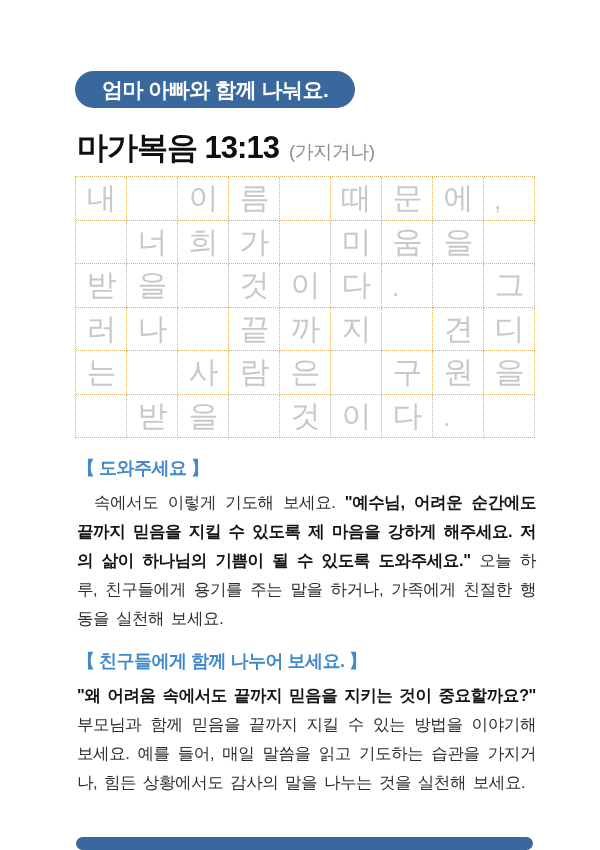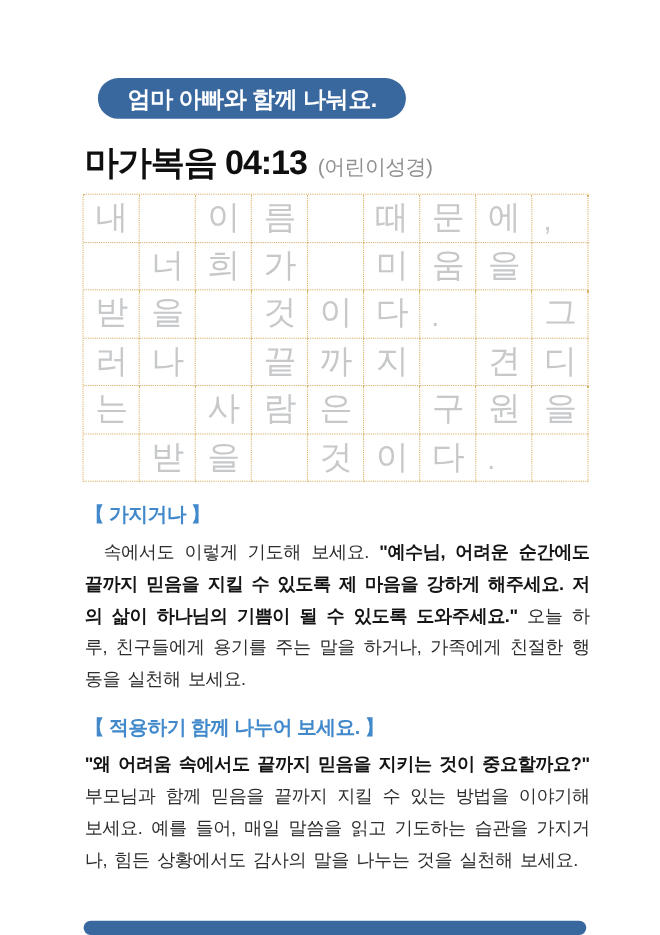--- a/index.html
+++ b/index.html
@@ -18,21 +18,21 @@
   .page{position:absolute;inset:0;}
 
   .top-header{
     position:absolute;top:26px;left:78px;
     font-size:13px;font-weight:700;color:#3a3a3a;letter-spacing:-0.3px;
   }
   .top-header .pg-num{margin-right:7px;}
   .top-header .hdr-sub{font-weight:600;}
 
   .badge{
-    position:absolute;top:71px;left:89px;height:37px;
+    position:absolute;top:71px;left:75px;height:37px;
     background:var(--badge-blue);border-radius:19px;
     display:inline-flex;align-items:center;padding:0 27px;
     color:#ffffff;font-size:21px;font-weight:800;letter-spacing:-0.5px;
     box-sizing:border-box;
   }
 
   .verse-title{
     position:absolute;top:127px;left:77px;white-space:nowrap;
   }
   .verse-ref{
@@ -88,21 +88,21 @@
 <body>
 
 <div class="page">
 
 
   <div class="badge">
     <span>엄마 아빠와 함께 나눠요.</span>
   </div>
 
   <div class="verse-title">
-    <span class="verse-ref">마가복음 04:13</span><span class="verse-bible">(어린이성경)</span>
+    <span class="verse-ref">마가복음 13:13</span><span class="verse-bible">(가지거나)</span>
   </div>
 
   <div class="trace-grid">
       <div class="trace-cell">내</div>
       <div class="trace-cell"></div>
       <div class="trace-cell">이</div>
       <div class="trace-cell">름</div>
       <div class="trace-cell"></div>
       <div class="trace-cell">때</div>
       <div class="trace-cell">문</div>
@@ -148,21 +148,21 @@
       <div class="trace-cell">받</div>
       <div class="trace-cell">을</div>
       <div class="trace-cell"></div>
       <div class="trace-cell">것</div>
       <div class="trace-cell">이</div>
       <div class="trace-cell">다</div>
       <div class="trace-cell punct">.</div>
       <div class="trace-cell"></div>
     </div>
 
-  <div class="section-heading heading-1">【 가지거나 】</div>
+  <div class="section-heading heading-1">【 도와주세요 】</div>
   <p class="section-para para-1"><span>속에서도 이렇게 기도해 보세요. </span><span class="b">"예수님, 어려운 순간에도 끝까지 믿음을 지킬 수 있도록 제 마음을 강하게 해주세요. 저의 삶이 하나님의 기쁨이 될 수 있도록 도와주세요."</span><span> 오늘 하루, 친구들에게 용기를 주는 말을 하거나, 가족에게 친절한 행동을 실천해 보세요.</span></p>
 
-  <div class="section-heading heading-2">【 적용하기 함께 나누어 보세요. 】</div>
+  <div class="section-heading heading-2">【 친구들에게 함께 나누어 보세요. 】</div>
   <p class="section-para para-2"><span class="b">"왜 어려움 속에서도 끝까지 믿음을 지키는 것이 중요할까요?"</span><span> 부모님과 함께 믿음을 끝까지 지킬 수 있는 방법을 이야기해 보세요. 예를 들어, 매일 말씀을 읽고 기도하는 습관을 가지거나, 힘든 상황에서도 감사의 말을 나누는 것을 실천해 보세요.</span></p>
 
   <div class="bottom-bar"></div>
 
 </div>
 
 </body></html>

